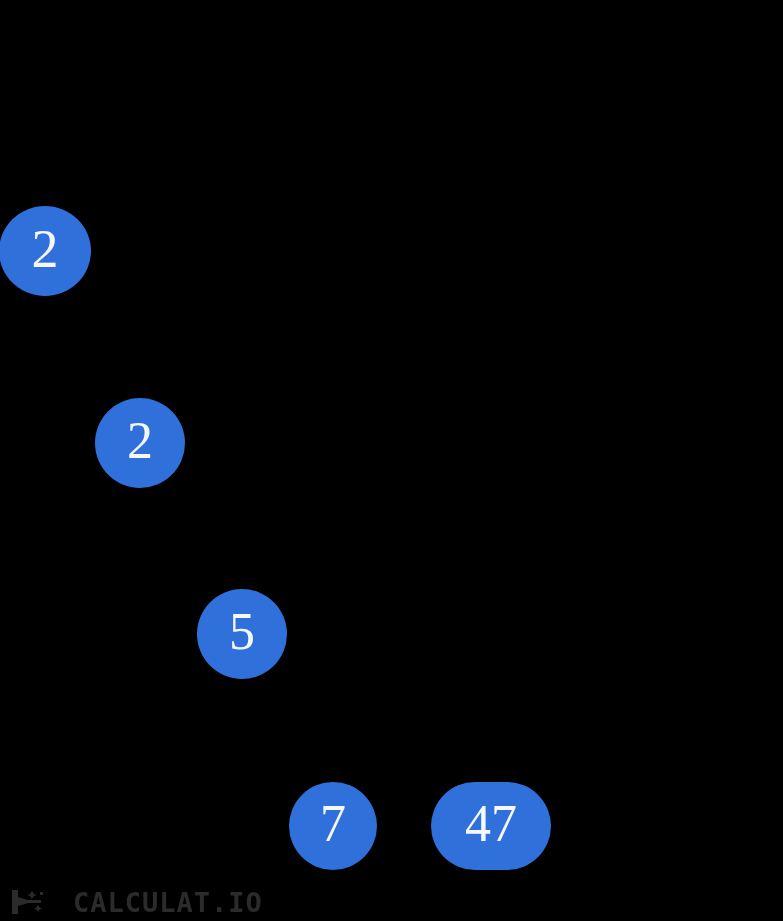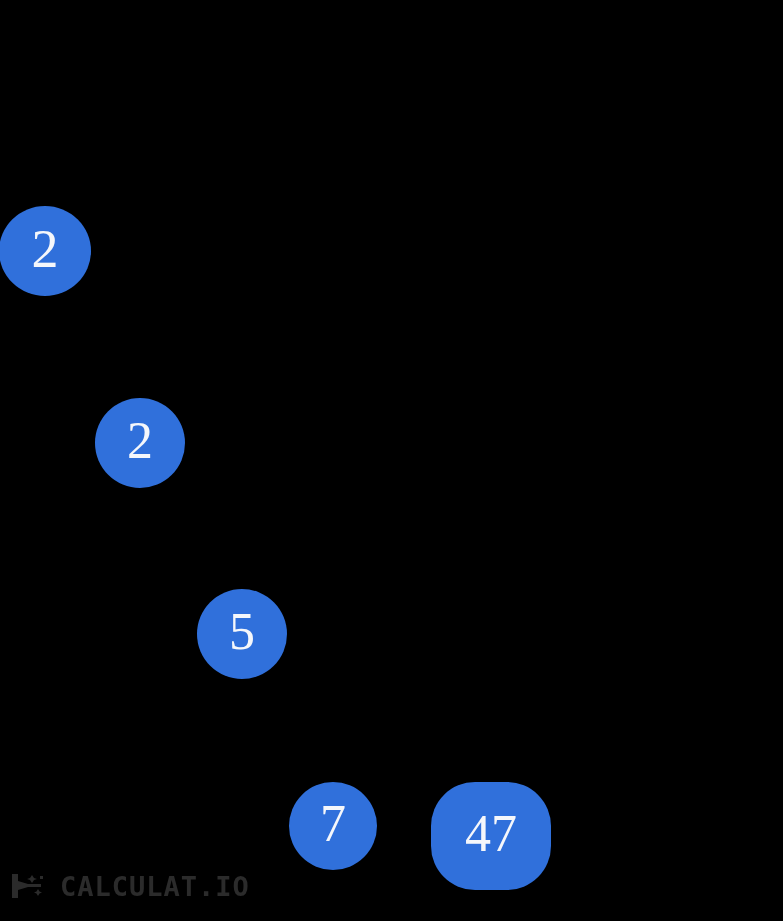--- a/index.html
+++ b/index.html
@@ -30,30 +30,30 @@
   .node-label {
     display: block;
     transform: translateY(-2px);
   }
 
   
   #node-0 { left: -1px;  top: 206px; width: 92px;  height: 90px;  border-radius: 46px / 45px;  font-size: 54px; }
   #node-1 { left: 95px;  top: 398px; width: 90px;  height: 90px;  border-radius: 45px;        font-size: 52px; }
   #node-2 { left: 197px; top: 589px; width: 90px;  height: 90px;  border-radius: 45px;        font-size: 52px; }
   #node-3 { left: 289px; top: 782px; width: 88px;  height: 88px;  border-radius: 44px;        font-size: 52px; }
-  #node-4 { left: 431px; top: 782px; width: 120px; height: 108px;  border-radius: 44px;        font-size: 52px; }
+  #node-4 { left: 431px; top: 782px; width: 120px; height: 88px;  border-radius: 44px;        font-size: 52px; }
 
   
   #watermark {
     position: absolute;
     left: 8px;
-    bottom: 18px;
+    bottom: 2px;
     display: flex;
     align-items: center;
-    gap: 10px;
+    gap: 23px;
     height: 34px;
   }
   #watermark-mark {
     width: 42px;
     height: 30px;
     flex: 0 0 auto;
     display: block;
   }
   #watermark-text {
     font-family: "DejaVu Sans Mono", "Liberation Mono", monospace;

